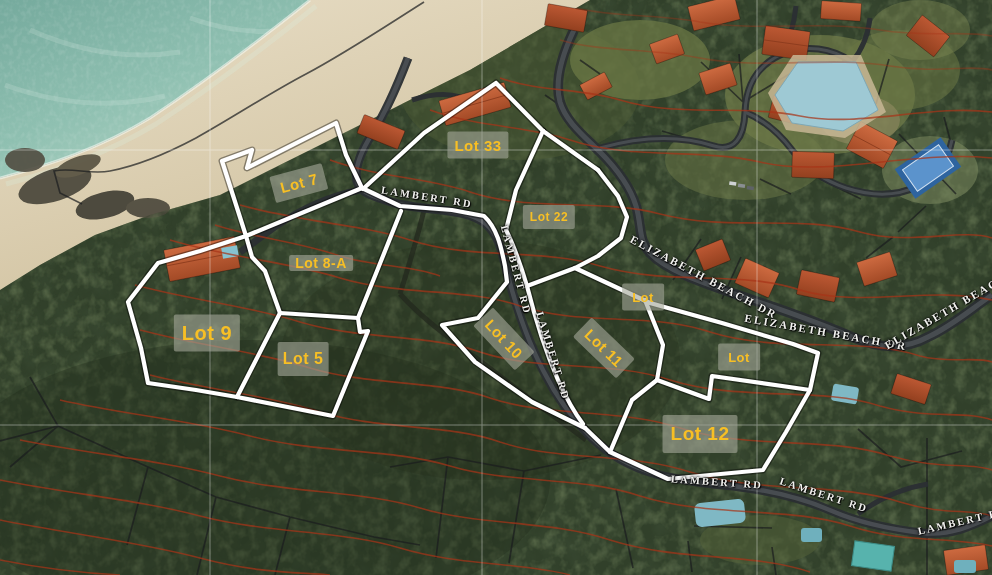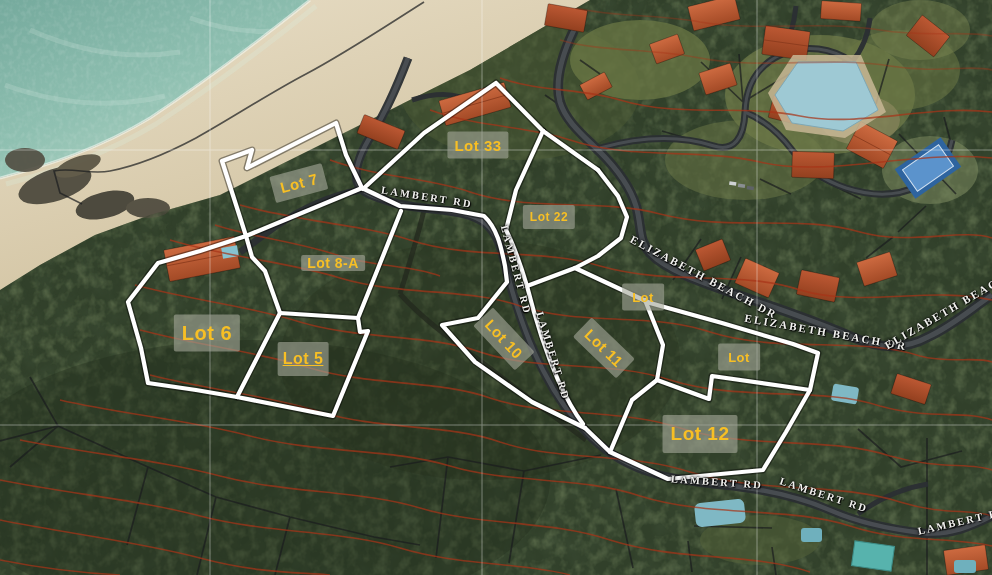--- a/index.html
+++ b/index.html
@@ -308,23 +308,23 @@
     <path d="M645,300 L663,345 L657,380"></path>
     <path d="M585,428 L610,452"></path>
   </g>
 </svg>
 
 <div class="labels">
 
   <div class="lot-label" style="left:299px;top:183px;--r:-15deg;font-size:15px;padding:5px 8px;">Lot 7</div>
   <div class="lot-label" style="left:478px;top:145px;font-size:15px;padding:5px 7px;">Lot 33</div>
   <div class="lot-label" style="left:549px;top:217px;font-size:12px;padding:5px 7px;">Lot 22</div>
-  <div class="lot-label" style="left:333px;top:263px;font-size:14px;padding:0 6px;">Lot 8-A</div>
-  <div class="lot-label" style="left:207px;top:333px;font-size:20px;padding:7px 8px;">Lot 6</div>
-  <div class="lot-label" style="left:303px;top:359px;font-size:16px;padding:8px 5px;text-decoration:underline;">Lot 5</div>
+  <div class="lot-label" style="left:321px;top:263px;font-size:14px;padding:0 6px;">Lot 8-A</div>
+  <div class="lot-label" style="left:207px;top:333px;font-size:20px;padding:7px 8px;">Lot 9</div>
+  <div class="lot-label" style="left:303px;top:359px;font-size:16px;padding:8px 5px;">Lot 5</div>
   <div class="lot-label" style="left:504px;top:339px;--r:47deg;font-size:15px;padding:5px 7px;">Lot 10</div>
   <div class="lot-label" style="left:604px;top:348px;--r:44deg;font-size:15px;padding:5px 7px;">Lot 11</div>
   <div class="lot-label" style="left:643px;top:297px;font-size:13px;padding:6px 10px;">Lot</div>
   <div class="lot-label" style="left:739px;top:357px;font-size:13px;padding:6px 10px;">Lot</div>
   <div class="lot-label" style="left:700px;top:434px;font-size:19px;padding:8px 8px;">Lot 12</div>
 
   <div class="road-label" style="left:427px;top:197px;--r:9deg;font-size:10.5px;">LAMBERT RD</div>
   <div class="road-label" style="left:516px;top:270px;--r:75deg;font-size:10.5px;">LAMBERT RD</div>
   <div class="road-label" style="left:553px;top:356px;--r:73deg;font-size:10.5px;">LAMBERT RD</div>
   <div class="road-label" style="left:717px;top:482px;--r:4deg;font-size:10.5px;">LAMBERT RD</div>

